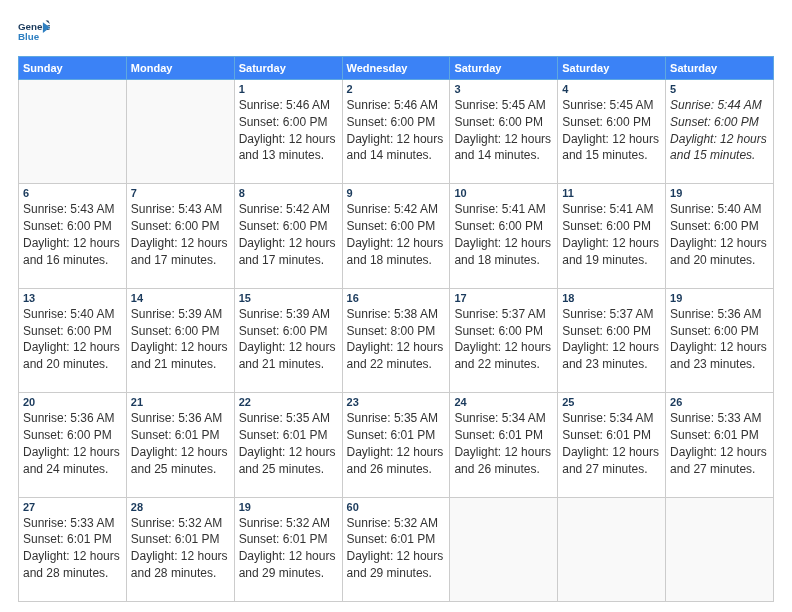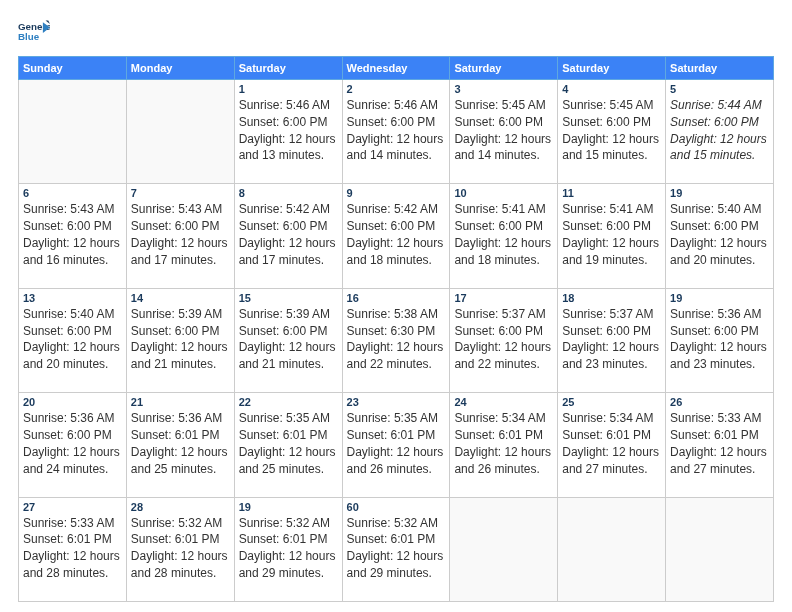--- a/index.html
+++ b/index.html
@@ -226,21 +226,21 @@
           <td>
             <div class="day-number">15</div>
             <div class="day-info" style="white-space: pre-line;">Sunrise: 5:39 AM
 Sunset: 6:00 PM
 Daylight: 12 hours
 and 21 minutes.</div>
           </td>
           <td>
             <div class="day-number">16</div>
             <div class="day-info" style="white-space: pre-line;">Sunrise: 5:38 AM
-Sunset: 6:30 PM
+Sunset: 8:00 PM
 Daylight: 12 hours
 and 22 minutes.</div>
           </td>
           <td>
             <div class="day-number">17</div>
             <div class="day-info" style="white-space: pre-line;">Sunrise: 5:37 AM
 Sunset: 6:00 PM
 Daylight: 12 hours
 and 22 minutes.</div>
           </td>

